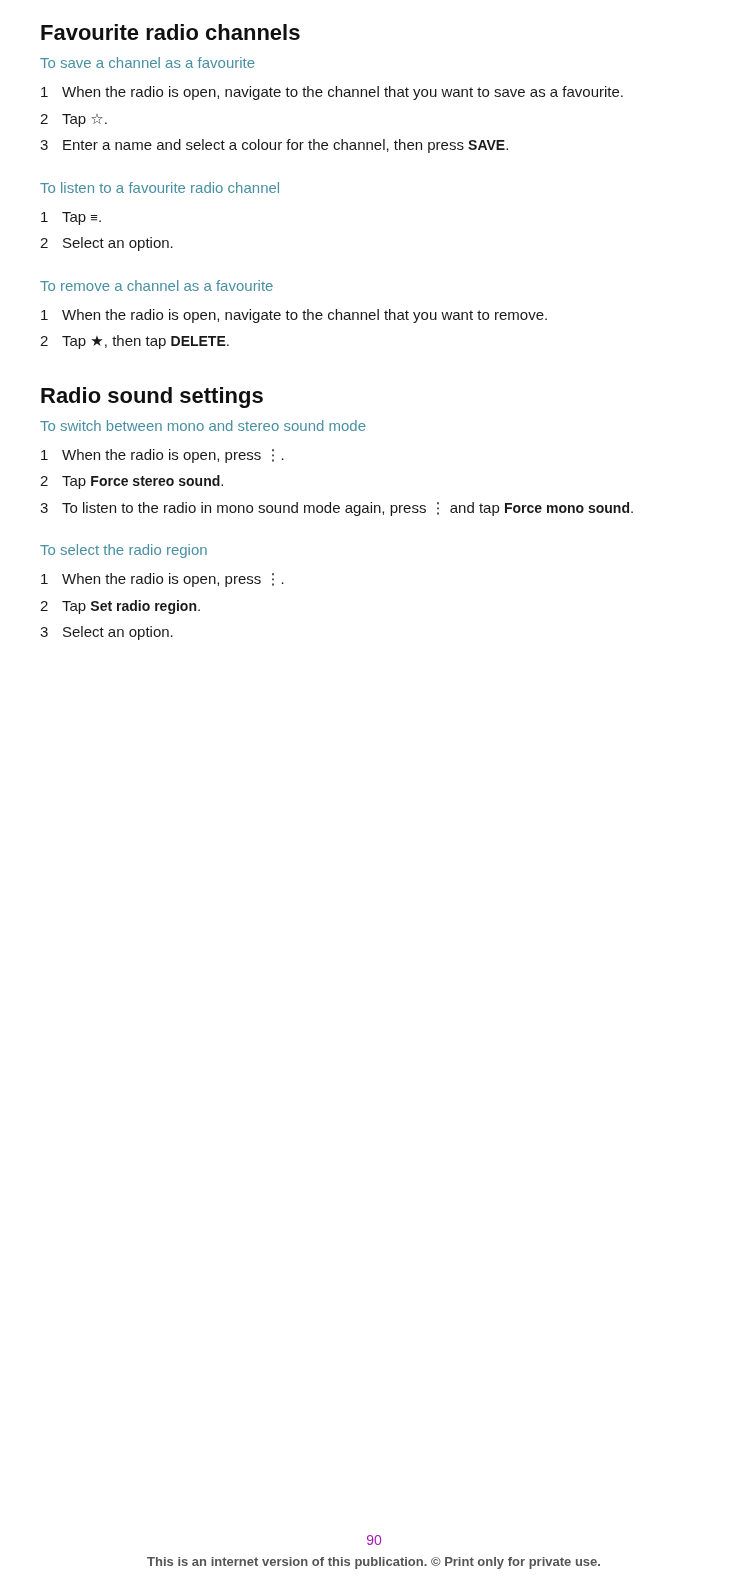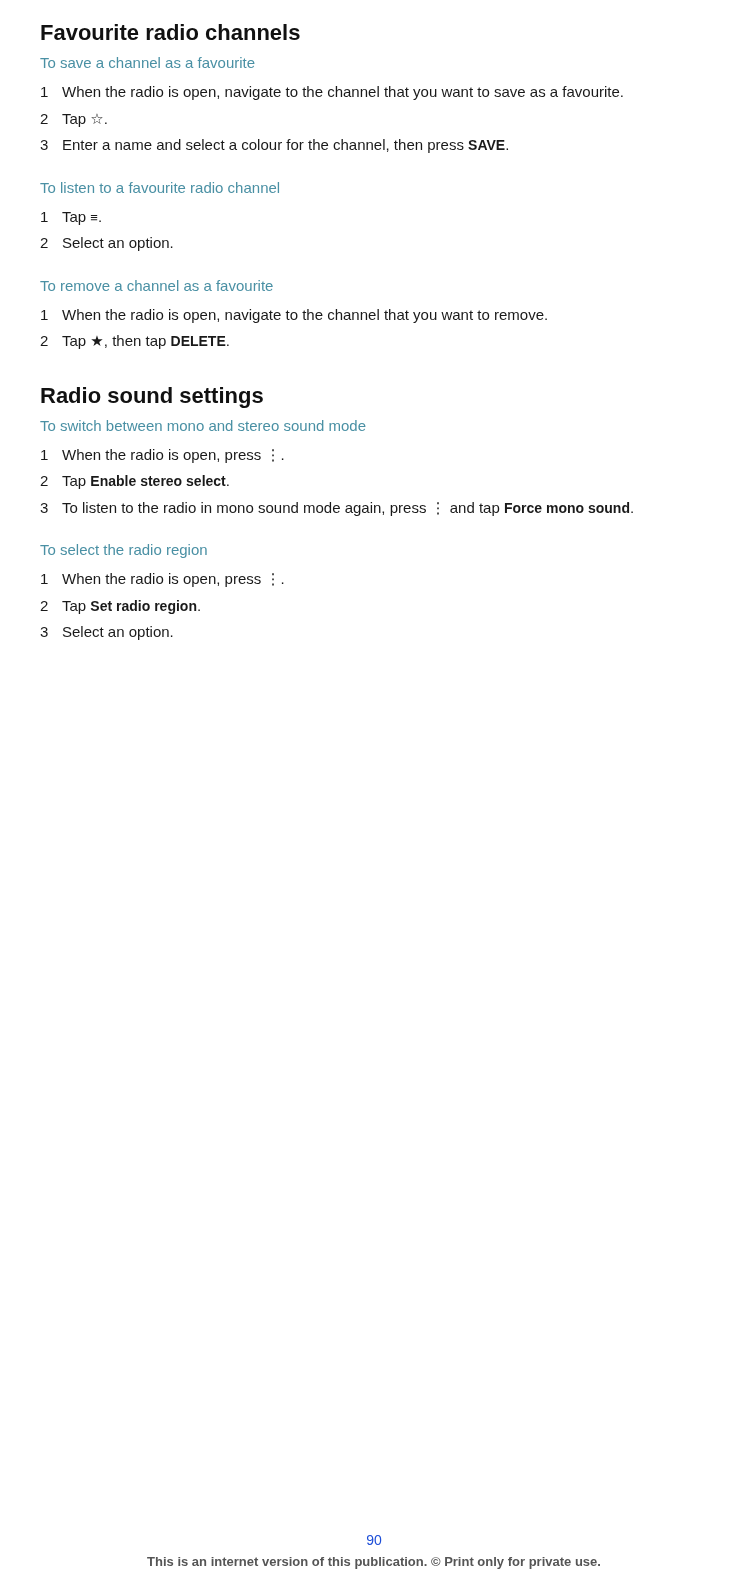--- a/index.html
+++ b/index.html
@@ -82,21 +82,21 @@
     .page-footer {
       position: absolute;
       bottom: 20px;
       left: 0;
       right: 0;
       text-align: center;
     }
 
     .page-number {
       font-size: 14px;
-      color: #1d4ed8;
+      color: #a21caf;
       margin-bottom: 6px;
     }
 
     .footer-note {
       font-size: 13px;
       color: #555555;
       font-weight: bold;
     }
 
     .star-icon {
@@ -165,21 +165,21 @@
 
   <div class="subsection-block">
     <div class="subsection-title">To switch between mono and stereo sound mode</div>
     <ol>
       <li>
         <span class="num">1</span>
         <span class="text">When the radio is open, press <span>⋮</span>.</span>
       </li>
       <li>
         <span class="num">2</span>
-        <span class="text">Tap <span class="bold-mono">Enable stereo select</span>.</span>
+        <span class="text">Tap <span class="bold-mono">Force stereo sound</span>.</span>
       </li>
       <li>
         <span class="num">3</span>
         <span class="text">To listen to the radio in mono sound mode again, press <span>⋮</span> and tap <span class="bold-mono">Force mono sound</span>.</span>
       </li>
     </ol>
   </div>
 
   <div class="subsection-block">
     <div class="subsection-title">To select the radio region</div>

